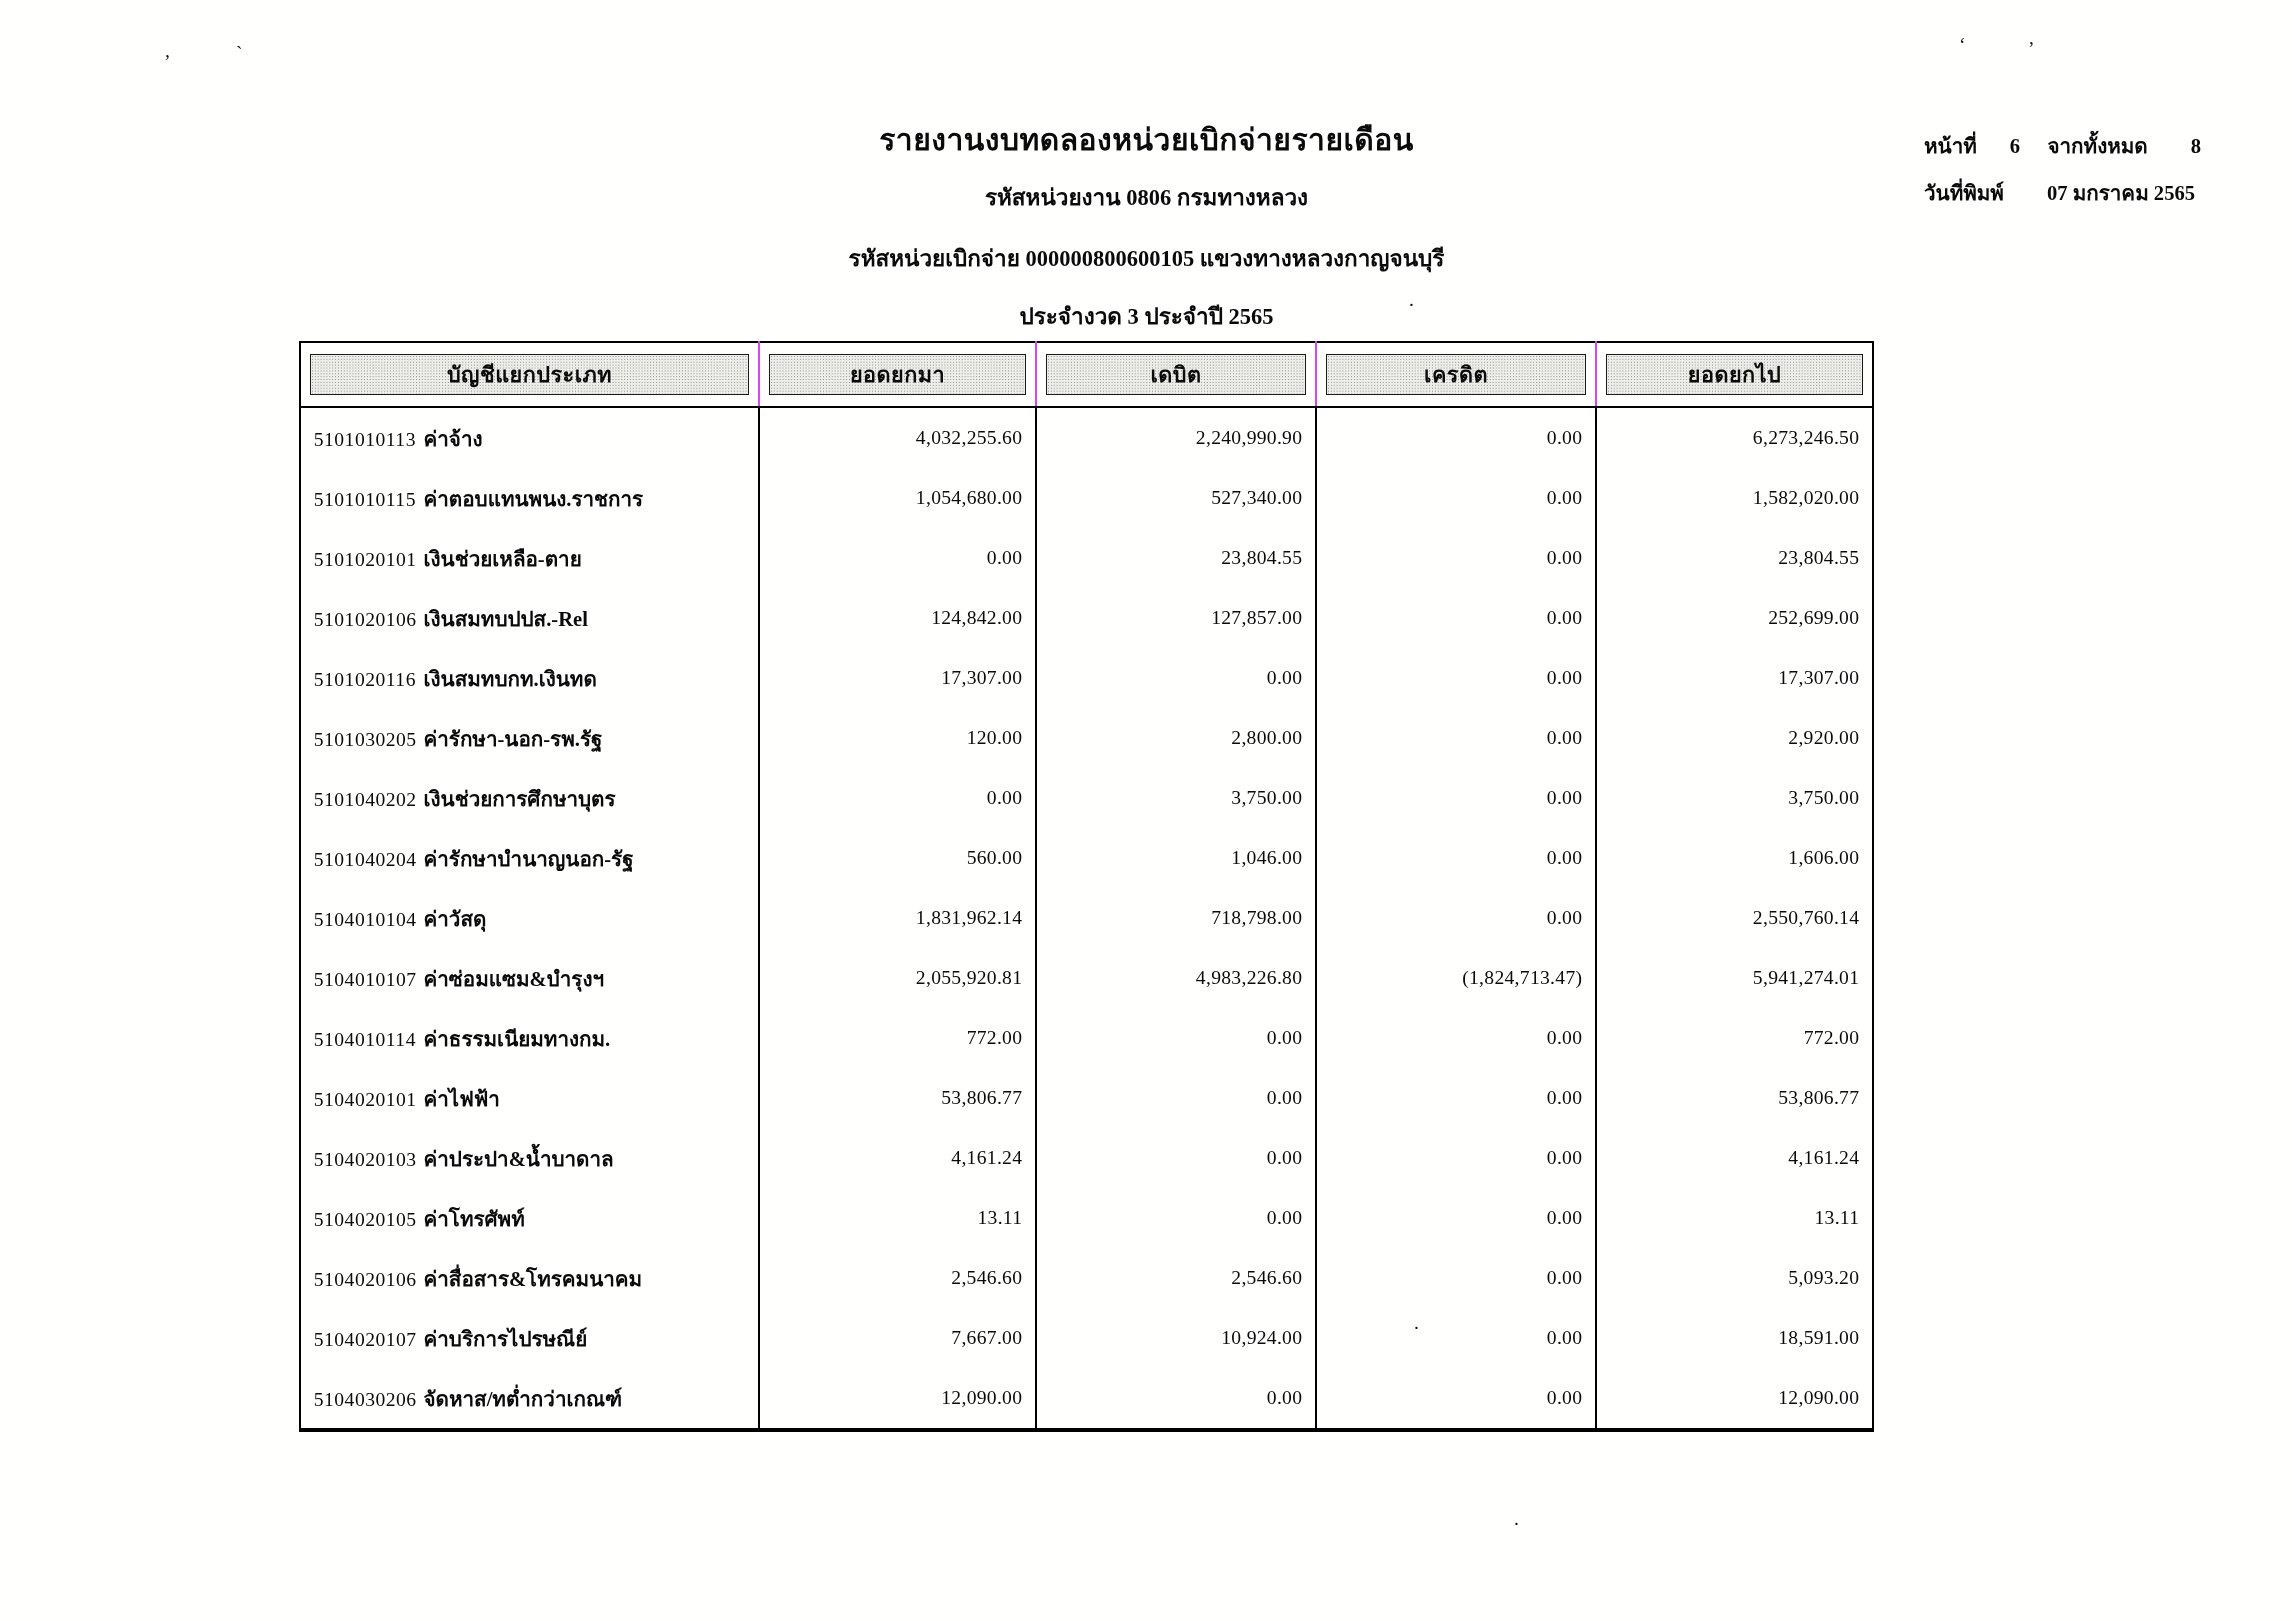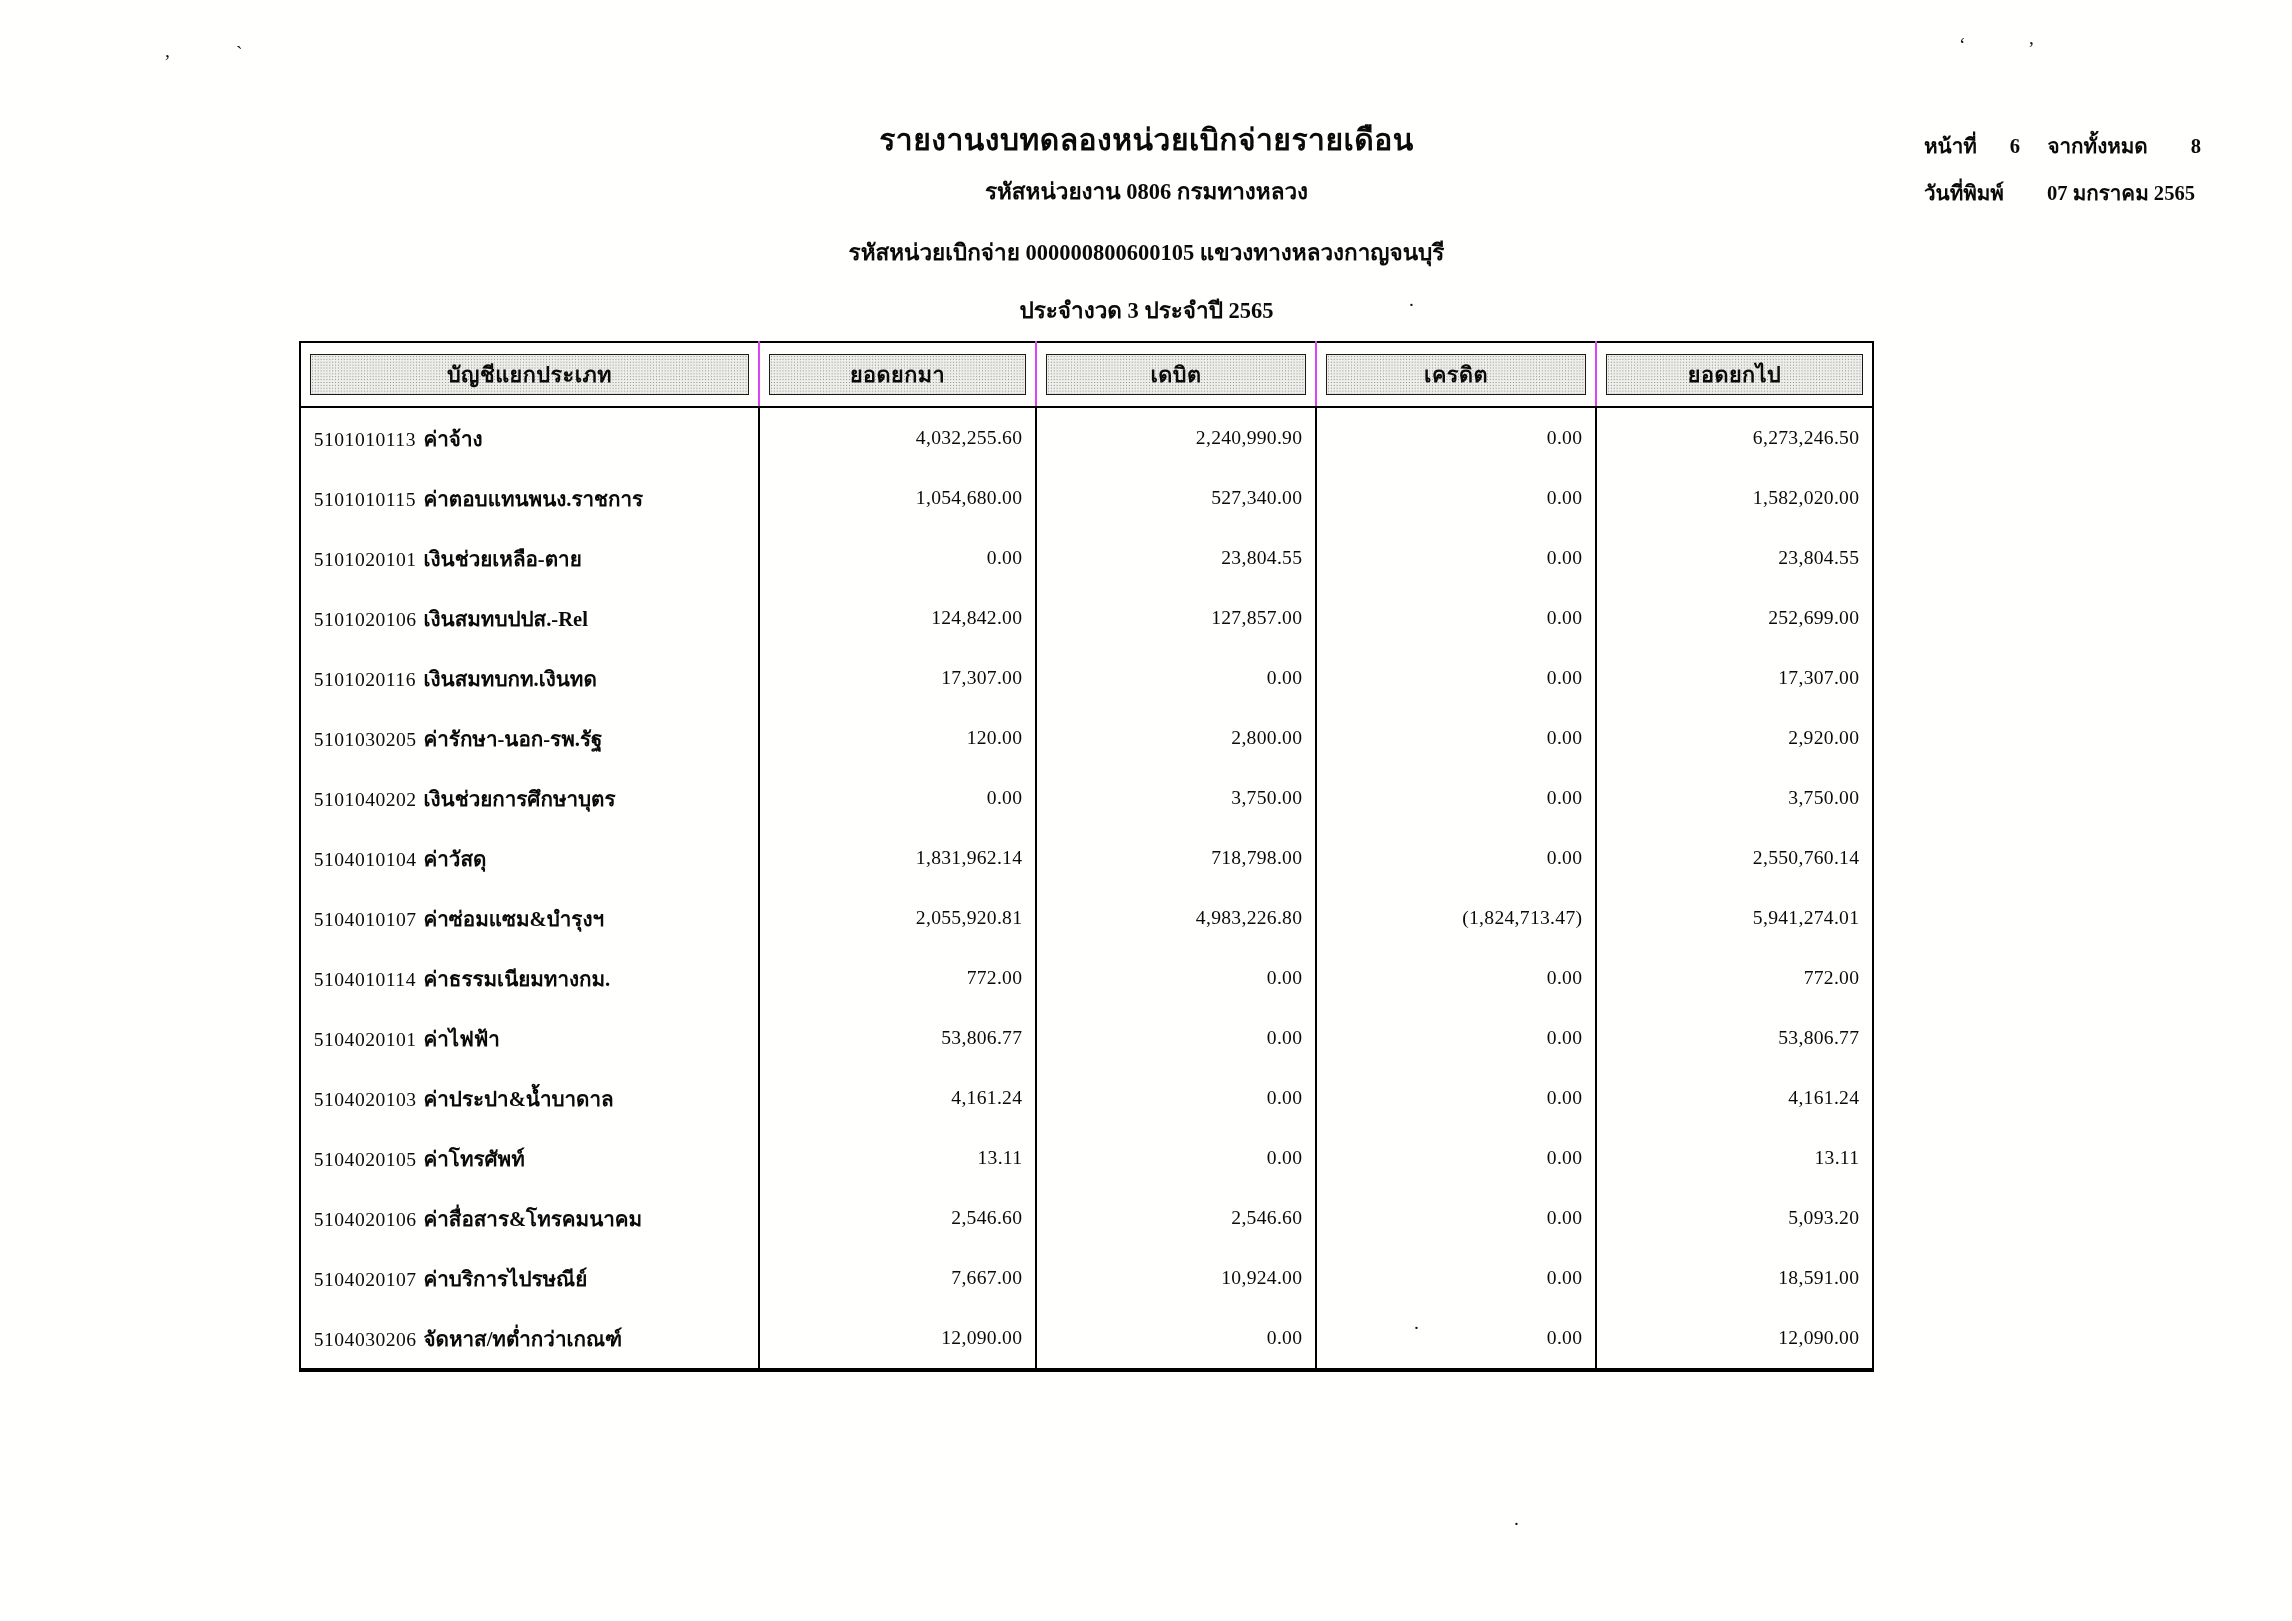--- a/index.html
+++ b/index.html
@@ -6,21 +6,21 @@
   .page {
     position:relative; width:2293px; height:1621px;
     background:#fffffe; overflow:hidden;
     font-family:"Liberation Serif","DejaVu Serif",serif;
     color:#0a0a0a;
     -webkit-font-smoothing:none;
   }
   
   .heading { position:absolute; left:0; top:116px; width:100%; text-align:center; }
   .heading .title   { font-size:30px; font-weight:bold; letter-spacing:0.5px; }
-  .heading .sub     { margin-top:10px; font-size:22.5px; font-weight:600; }
+  .heading .sub     { margin-top:16px; font-size:22.5px; font-weight:600; }
   .heading .sub2    { margin-top:25px; font-size:22.5px; font-weight:600; }
   .heading .sub3    { margin-top:21.6px; font-size:22.5px; font-weight:600; }
 
   
   .pageinfo { position:absolute; left:1924px; top:129px; font-size:20.6px; font-weight:600; }
   .pageinfo .row { margin-bottom:13.7px; white-space:nowrap; }
   .pageinfo .lbl { display:inline-block; }
   .pageinfo .val { display:inline-block; }
   .pi-gap-s { display:inline-block; width:33px; }
   .pi-gap-m { display:inline-block; width:27.4px; }
@@ -171,20 +171,29 @@
       <td class="acct">
         <span class="code">5101040202</span><span class="nm">เงินช่วยการศึกษาบุตร</span>
       </td>
       <td class="amt">0.00</td>
       <td class="amt">3,750.00</td>
       <td class="amt">0.00</td>
       <td class="amt">3,750.00</td>
     </tr>
           <tr>
       <td class="acct">
+        <span class="code">5101040204</span><span class="nm">ค่ารักษาบำนาญนอก-รัฐ</span>
+      </td>
+      <td class="amt">560.00</td>
+      <td class="amt">1,046.00</td>
+      <td class="amt">0.00</td>
+      <td class="amt">1,606.00</td>
+    </tr>
+          <tr>
+      <td class="acct">
         <span class="code">5104010104</span><span class="nm">ค่าวัสดุ</span>
       </td>
       <td class="amt">1,831,962.14</td>
       <td class="amt">718,798.00</td>
       <td class="amt">0.00</td>
       <td class="amt">2,550,760.14</td>
     </tr>
           <tr>
       <td class="acct">
         <span class="code">5104010107</span><span class="nm">ค่าซ่อมแซม&amp;บำรุงฯ</span>

